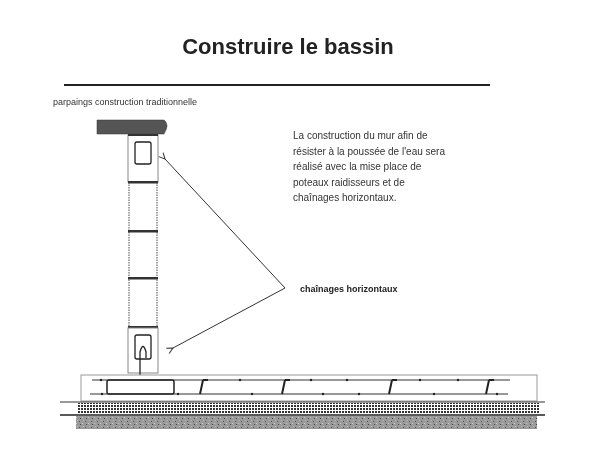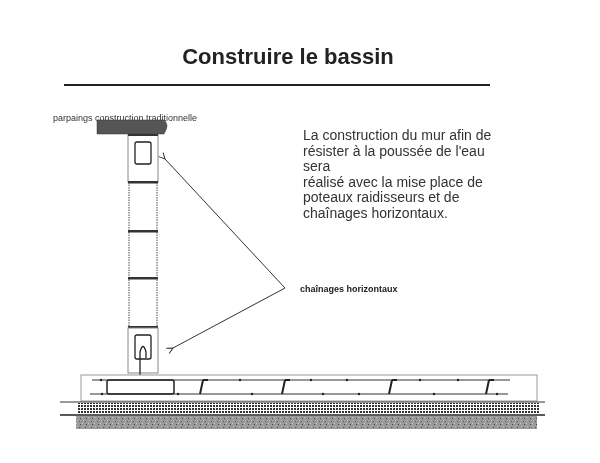--- a/index.html
+++ b/index.html
@@ -1,21 +1,21 @@
 <!DOCTYPE html>
 <html><head>
 <meta charset="utf-8">
 <style>
   html,body{margin:0;padding:0;background:#fff;}
   body{width:600px;height:463px;position:relative;overflow:hidden;font-family:"Liberation Sans",sans-serif;color:#222;}
-  .title{position:absolute;left:0;width:600px;top:44px;text-align:center;font-size:22px;font-weight:bold;letter-spacing:0px;}
+  .title{position:absolute;left:0;width:600px;top:34px;text-align:center;font-size:22px;font-weight:bold;letter-spacing:0px;}
   .title span{position:relative;left:-12px;}
   .rule{position:absolute;left:64px;top:84px;width:426px;height:1.5px;background:#222;}
-  .subtitle{position:absolute;left:53px;top:97px;font-size:9px;color:#333;margin-top:16px;}
-  .desc{position:absolute;left:303px;top:128px;font-size:14px;line-height:15.5px;color:#333;white-space:pre-line;width:190px;}
+  .subtitle{position:absolute;left:53px;top:97px;font-size:9px;color:#333;}
+  .desc{position:absolute;left:293px;top:128px;font-size:10px;line-height:15.5px;color:#333;white-space:pre-line;width:190px;}
   .callout{position:absolute;left:300px;top:284px;font-size:9px;font-weight:bold;color:#222;}
   svg{position:absolute;left:0;top:0;}
 </style>
 </head>
 <body>
 
 <div class="title"><span>Construire le bassin</span></div>
 <div class="rule"></div>
 <div class="subtitle">parpaings construction traditionnelle</div>
 <div class="desc">La construction du mur afin de

